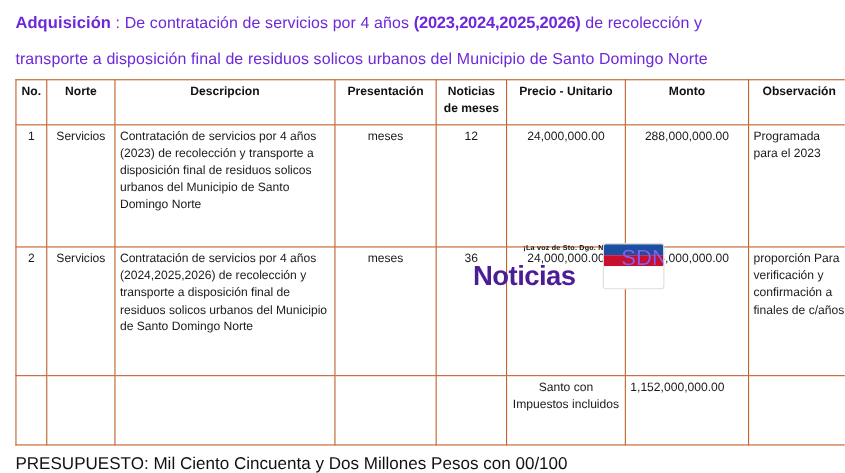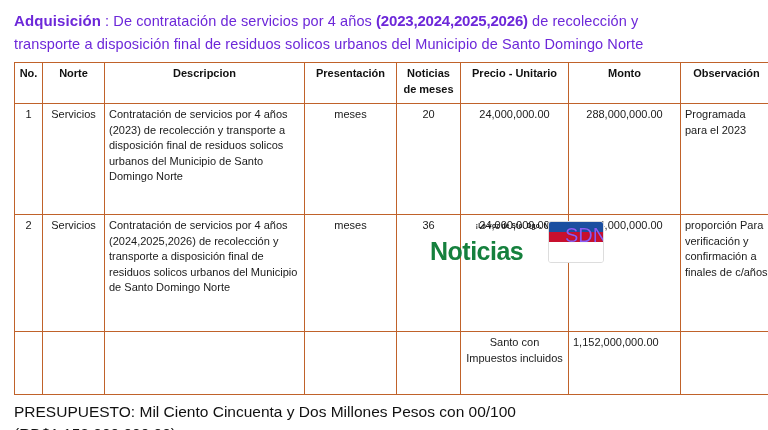--- a/index.html
+++ b/index.html
@@ -34,21 +34,21 @@
     font-weight: bold;
     font-size: 15px;
   }
   .heading .years {
     font-weight: bold;
     font-size: 15px;
     letter-spacing: -0.2px;
   }
   .heading .line2 {
     display: block;
-    margin-top: 2px;
+    margin-top: 12px;
   }
   
   table.budget {
     border-collapse: collapse;
     width: 735px;
     margin-top: 7px;
     table-layout: fixed;
   }
   table.budget td, table.budget th {
     border: 1px solid #c0622a;
@@ -133,21 +133,21 @@
     display: inline-block;
     height: 34px;
     width: 180px;
   }
   .wm-noticias {
     position: absolute;
     left: 0;
     top: 8px;
     font-size: 25px;
     font-weight: bold;
-    color: #15803d;
+    color: #4c1d95;
     letter-spacing: -0.5px;
     font-family: "Liberation Sans", sans-serif;
   }
   .wm-badge {
     position: absolute;
     right: 6px;
     top: -8px;
     width: 54px;
     height: 40px;
     border-radius: 3px;
@@ -203,21 +203,21 @@
         <th>Monto</th>
         <th>Observación</th>
       </tr>
     </thead>
     <tbody>
       <tr class="row-1">
         <td class="c-no">1</td>
         <td class="c-cuenta">Servicios</td>
         <td class="c-desc">Contratación de servicios por 4 años (2023) de recolección y transporte a disposición final de residuos solicos urbanos del Municipio de Santo Domingo Norte</td>
         <td class="c-pres">meses</td>
-        <td class="c-cant">20</td>
+        <td class="c-cant">12</td>
         <td class="c-precio">24,000,000.00</td>
         <td class="c-monto">288,000,000.00</td>
         <td class="c-obs">Programada para el 2023</td>
       </tr>
       <tr class="row-2">
         <td class="c-no">2</td>
         <td class="c-cuenta">Servicios</td>
         <td class="c-desc">Contratación de servicios por 4 años (2024,2025,2026) de recolección y transporte a disposición final de residuos solicos urbanos del Municipio de Santo Domingo Norte</td>
         <td class="c-pres">meses</td>
         <td class="c-cant">36</td>

